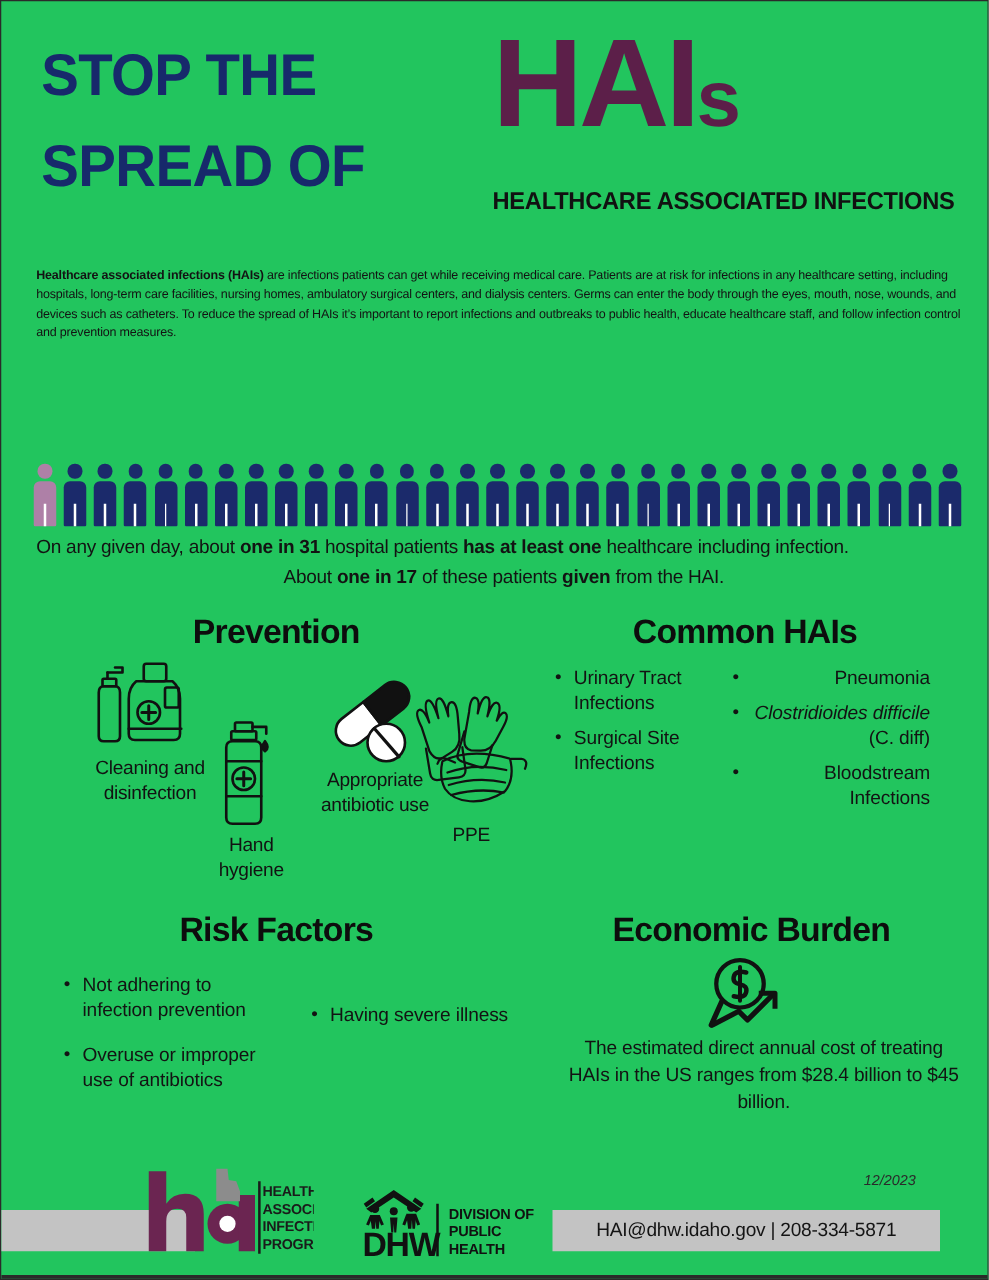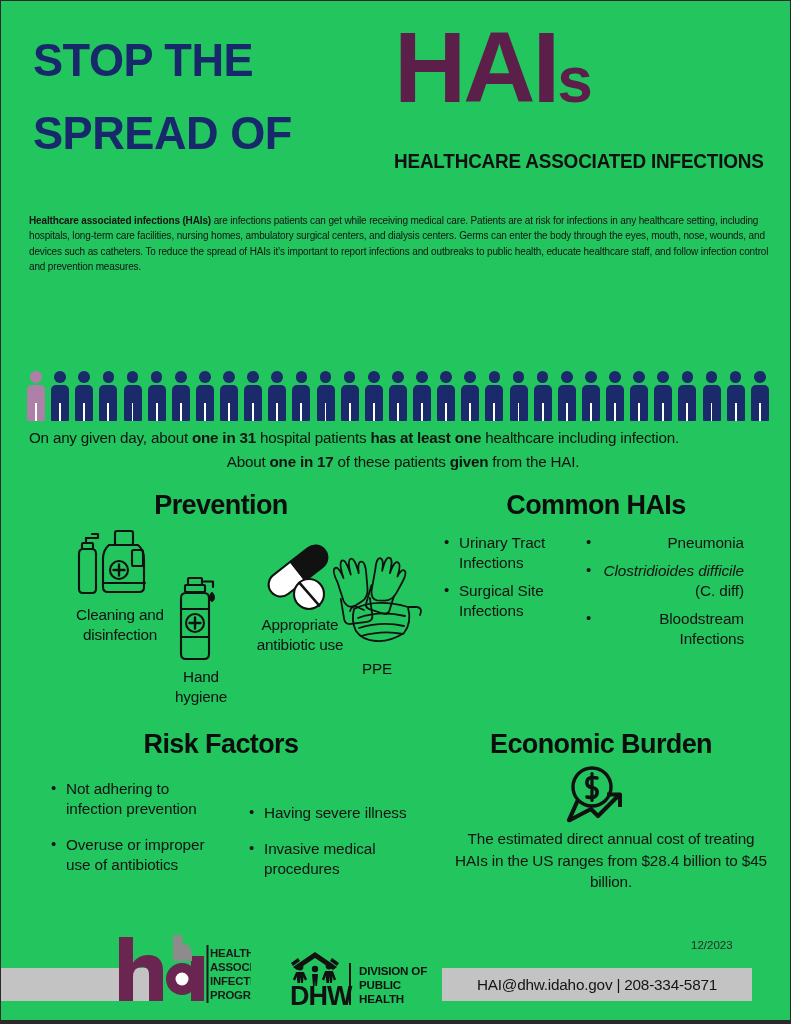--- a/index.html
+++ b/index.html
@@ -155,21 +155,21 @@
     position: absolute; left: 441px; top: 967px; width: 310px; height: 33px;
     background: #c3c3c3;
   }
   .contact {
     position: absolute; left: 441px; top: 967px; width: 310px; height: 33px;
     display: flex; align-items: center; justify-content: center;
     font-size: 15.3px; color: #141414; letter-spacing: -0.2px;
   }
   .datestamp {
     position: absolute; left: 690px; top: 938px;
-    font-size: 11.5px; color: #2a2a2a;
+    font-size: 11.5px; color: #2a2a2a; font-style: italic;
   }
   #hai-logo { position: absolute; left: 110px; top: 932px; }
   #dhw-logo { position: absolute; left: 288px; top: 948px; }
   .bottom-rule {
     position: absolute; left: 0; top: 1019px; width: 791px; height: 4px;
     background: #2a2a2a;
   }
 </style>
 </head>
 <body>
@@ -472,21 +472,20 @@
   <div class="bullets" id="risk-col-1">
     <ul>
       <li>Not adhering to infection prevention</li>
       <li>Overuse or improper use of antibiotics</li>
     </ul>
   </div>
 
   <div class="bullets" id="risk-col-2">
     <ul>
       <li>Having severe illness</li>
-      <li>Invasive medical procedures</li>
     </ul>
   </div>
 
   <div class="sec-title" id="econ-title">Economic Burden</div>
 
   <svg id="econ-icon" width="66" height="60" viewBox="0 0 66 60">
     <g fill="none" stroke="#111" stroke-width="3.4" stroke-linejoin="round" stroke-linecap="round">
       <circle cx="28" cy="22" r="19"></circle>
       <path d="M33 13 q-9 -2 -10 3.5 q-1 5 5 6 q6 1 5 6 q-1 5.5 -10 3.5" stroke-width="3.6"></path>
       <path d="M28 8.5 L28 35.5" stroke-width="3.2"></path>

